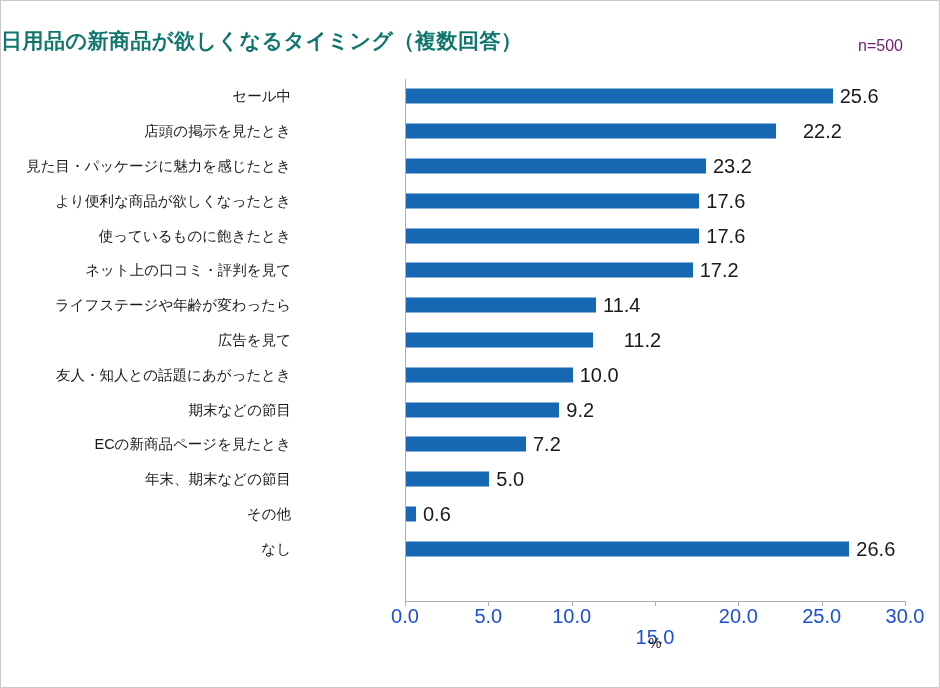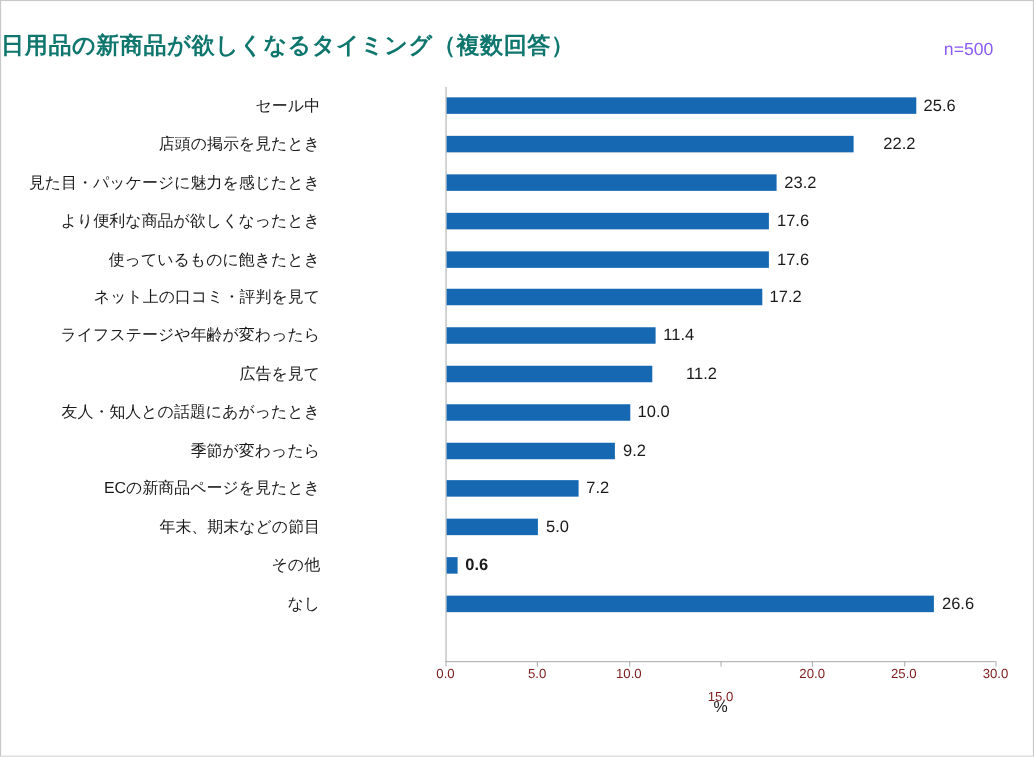--- a/index.html
+++ b/index.html
@@ -26,21 +26,21 @@
     font-size: 21px;
     font-weight: bold;
     color: #0f766e;
     letter-spacing: 0.5px;
   }
   .sample-size {
     position: absolute;
     top: 36px;
     right: 36px;
     font-size: 16px;
-    color: #8b5cf6;
+    color: #701a75;
     font-weight: normal;
   }
   .axis-line-y {
     position: absolute;
     left: 404px;
     top: 78px;
     width: 1px;
     height: 522px;
     background: #b0b0b0;
   }
@@ -81,38 +81,38 @@
     left: 405px;
     top: 50%;
     transform: translateY(-50%);
     height: 15px;
     background: #1668b3;
   }
   .bar-value {
     position: absolute;
     top: 50%;
     transform: translateY(-50%);
-    font-size: 15px;
+    font-size: 20px;
     color: #1a1a1a;
     white-space: nowrap;
   }
 
   .xticks {
     position: absolute;
     left: 404px;
     top: 604px;
     width: 500px;
     height: 22px;
   }
   .xtick {
     position: absolute;
     top: 0;
     transform: translateX(-50%);
-    font-size: 12px;
-    color: #7f1d1d;
+    font-size: 20px;
+    color: #1d4ed8;
   }
   .tick-mark {
     position: absolute;
     top: 600px;
     width: 1px;
     height: 5px;
     background: #b0b0b0;
   }
   .x-axis-title {
     position: absolute;
@@ -175,38 +175,38 @@
         <div class="row-label">広告を見て</div>
         <div class="bar" style="width: 186.667px; background: rgb(22, 104, 179);"></div>
         <div class="bar-value" style="left: 598.667px; margin-left: 24px;">11.2</div>
       </div>
       <div class="row">
         <div class="row-label">友人・知人との話題にあがったとき</div>
         <div class="bar" style="width: 166.667px; background: rgb(22, 104, 179);"></div>
         <div class="bar-value" style="left: 578.667px;">10.0</div>
       </div>
       <div class="row">
-        <div class="row-label">季節が変わったら</div>
+        <div class="row-label">期末などの節目</div>
         <div class="bar" style="width: 153.333px; background: rgb(22, 104, 179);"></div>
         <div class="bar-value" style="left: 565.333px;">9.2</div>
       </div>
       <div class="row">
         <div class="row-label">ECの新商品ページを見たとき</div>
         <div class="bar" style="width: 120px; background: rgb(22, 104, 179);"></div>
         <div class="bar-value" style="left: 532px;">7.2</div>
       </div>
       <div class="row">
         <div class="row-label">年末、期末などの節目</div>
         <div class="bar" style="width: 83.3333px; background: rgb(22, 104, 179);"></div>
         <div class="bar-value" style="left: 495.333px;">5.0</div>
       </div>
       <div class="row">
         <div class="row-label">その他</div>
         <div class="bar" style="width: 10px; background: rgb(22, 104, 179);"></div>
-        <div class="bar-value" style="left: 422px; font-weight: bold;">0.6</div>
+        <div class="bar-value" style="left: 422px;">0.6</div>
       </div>
       <div class="row">
         <div class="row-label">なし</div>
         <div class="bar" style="width: 443.333px; background: rgb(22, 104, 179);"></div>
         <div class="bar-value" style="left: 855.333px;">26.6</div>
       </div>
     </div>
 
   <div class="xticks" id="xticks">
       <div class="xtick" style="left: 0px;">0.0</div>

